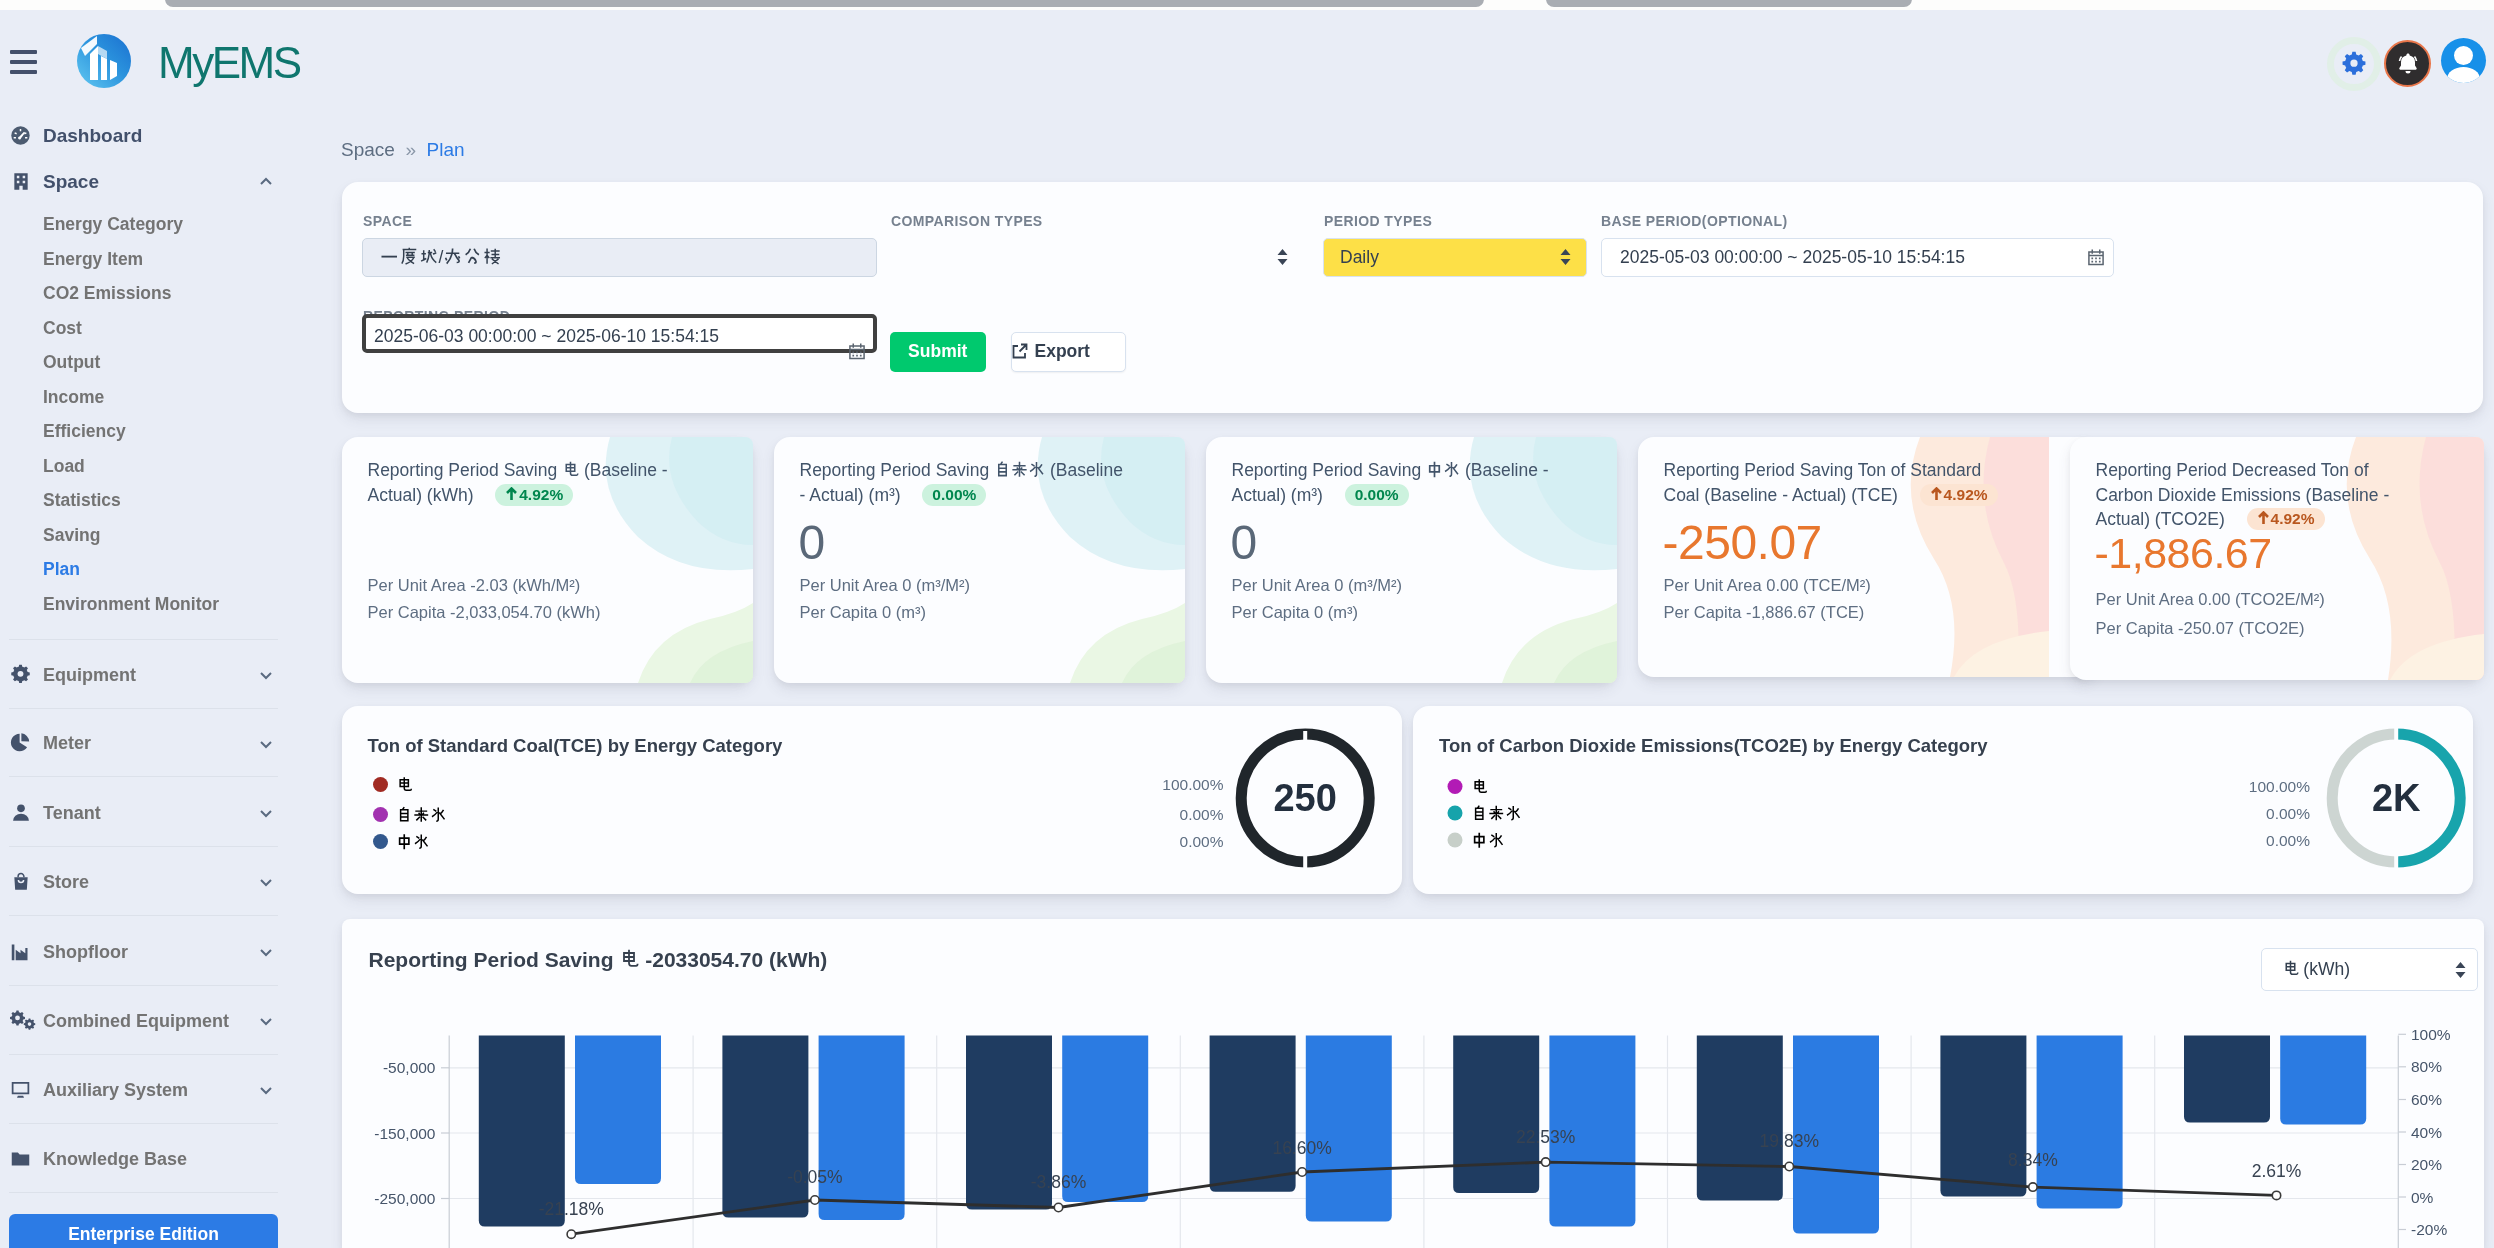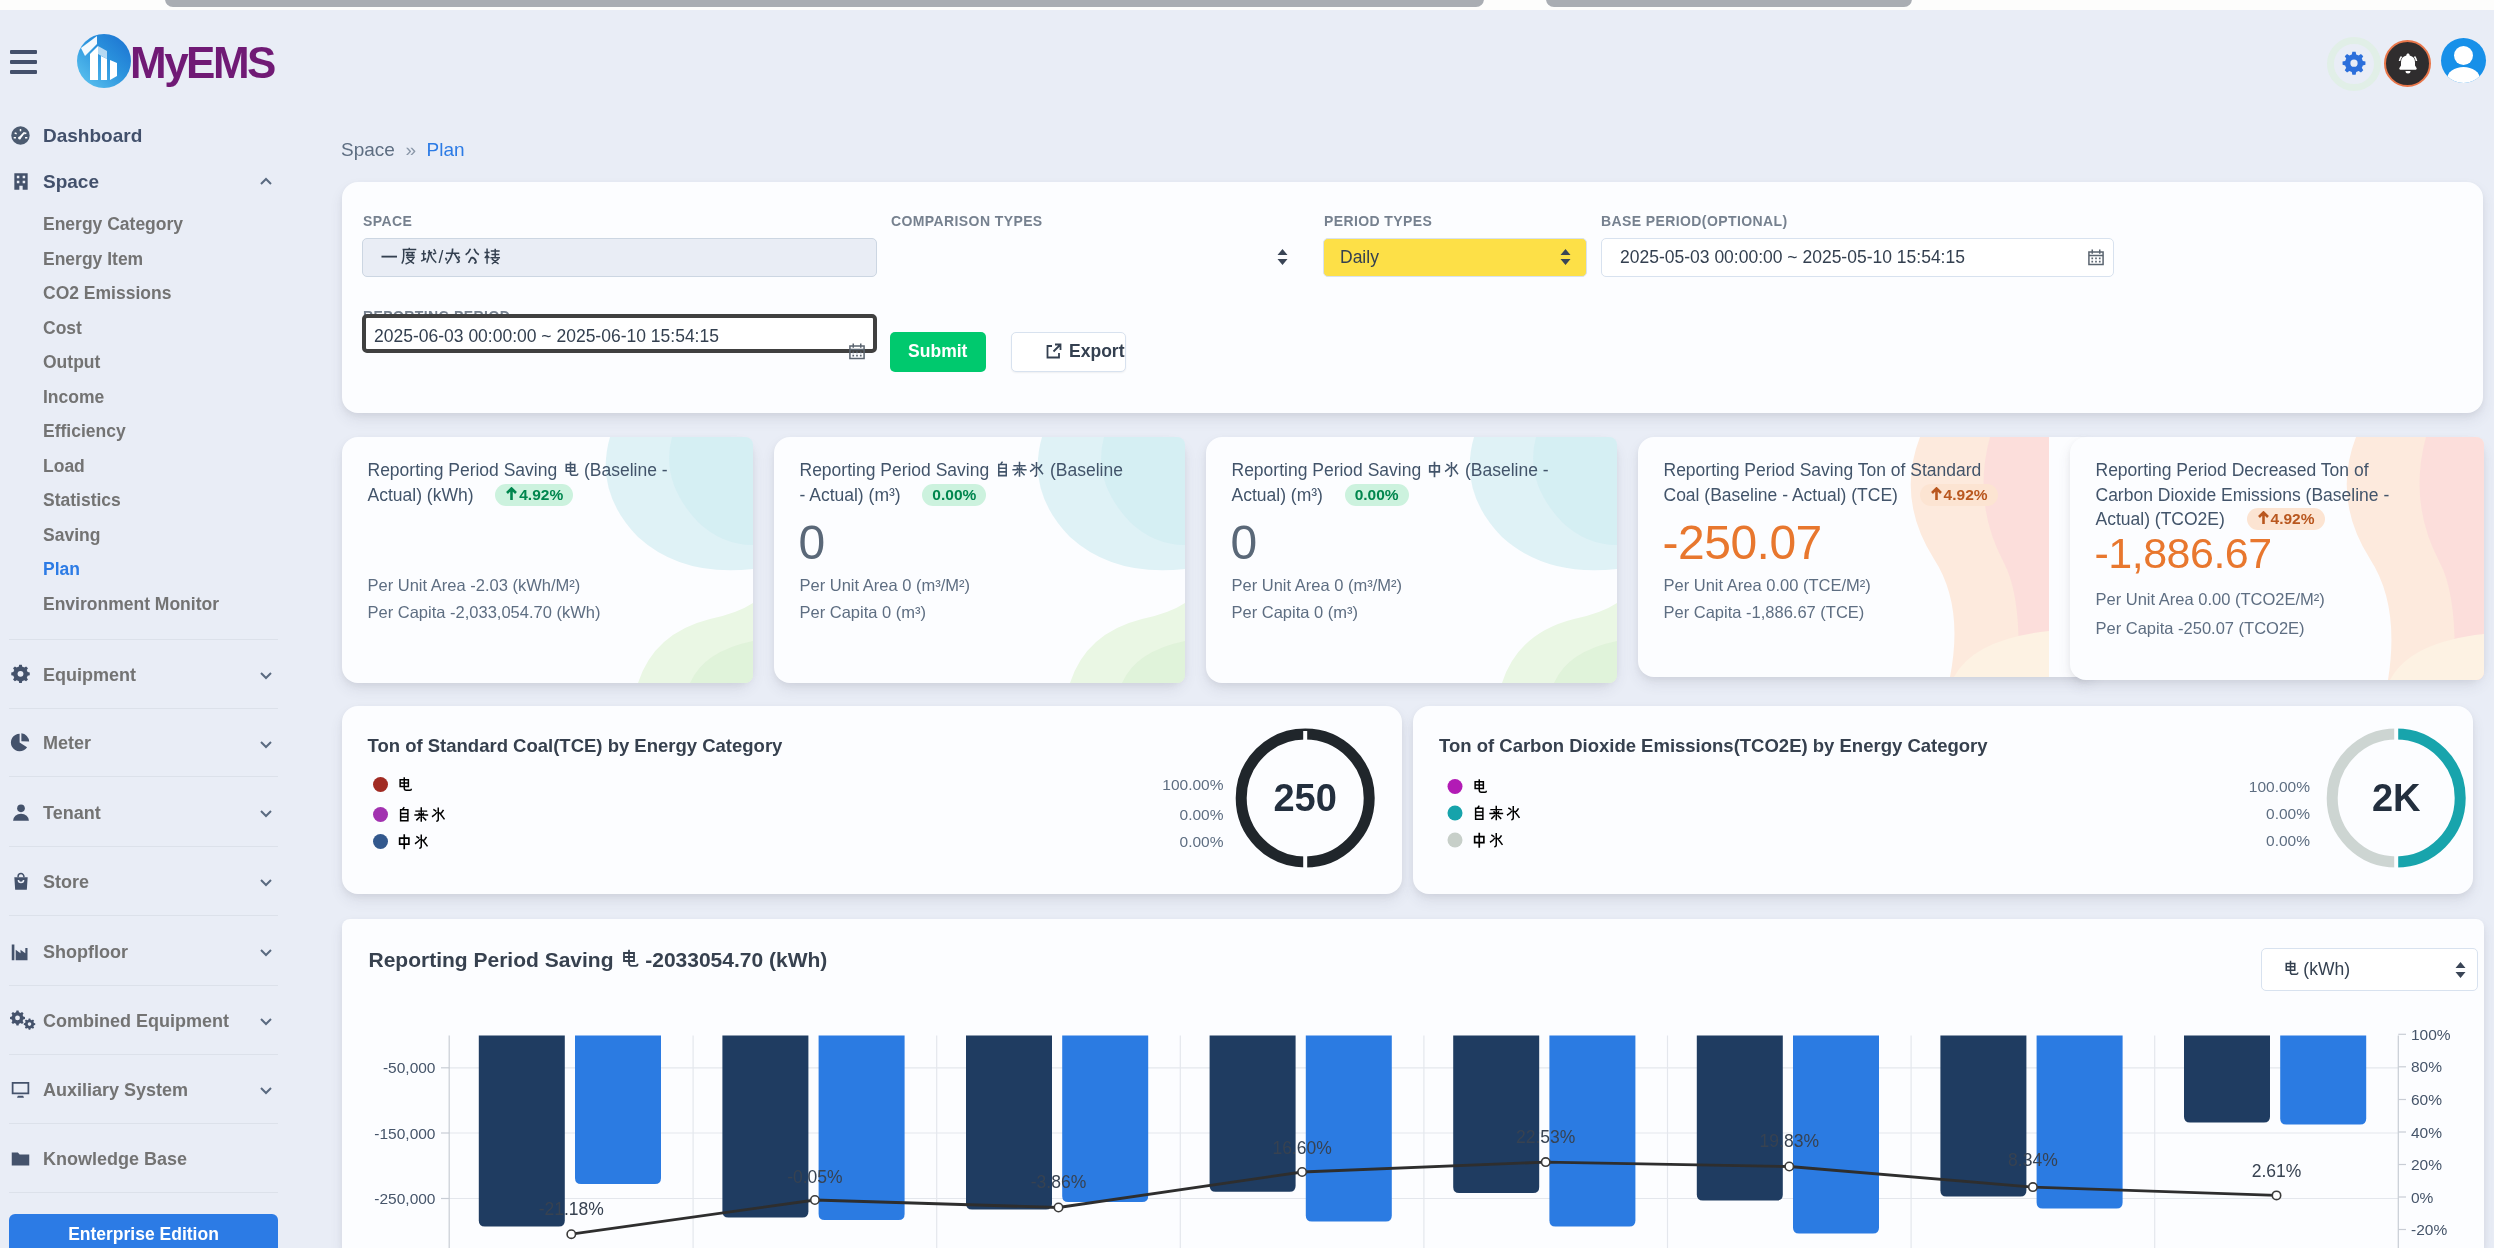--- a/index.html
+++ b/index.html
@@ -68,21 +68,21 @@
           <stop offset="0" stop-color="#62c9f2"></stop>
           <stop offset="0.55" stop-color="#2b93dd"></stop>
           <stop offset="1" stop-color="#1a6fd0"></stop>
         </linearGradient>
       </defs>
 <circle cx="27" cy="27" r="27" fill="url(#lg1)"></circle>
 <path d="M8 22 L20 10 L20 2 L4 14 Z" fill="#fff" opacity="0.95"></path>
 <path d="M13 46 V20 L21 12 V46 Z M24 46 V22 L30 25 V46 Z M33 46 V26 L40 29 V42 Z" fill="#fff"></path>
 <path d="M21 12 L30 17 V25 L21 20 Z" fill="#fff" opacity="0.65"></path>
 </svg>
-<div class="abs" style="left:130px;top:38px;font-size:44px;font-weight:bold;color:#701a75;letter-spacing:-2.5px">MyEMS</div>
+<div class="abs" style="left:158px;top:38px;font-size:44px;font-weight:normal;color:#0f766e;letter-spacing:-2.5px">MyEMS</div>
 
 <div class="abs" style="left:2327px;top:37px;width:54px;height:54px;border:7px solid #e1efe7;border-radius:50%"></div>
 <svg class="abs" style="left:2341px;top:51px;color:#2c6fdb" width="26" height="26" viewBox="0 0 100 100">
       <use href="#gCog"></use>
     </svg>
 <div class="abs" style="left:2384px;top:40px;width:47px;height:47px;background:#2f2d2e;border:2.5px solid #e8764a;border-radius:50%"></div>
 <svg class="abs" style="left:2396px;top:51px" width="24" height="24" viewBox="0 0 24 24">
       <path fill="#fff" d="M12 2.5c.7 0 1.3.4 1.5 1.1l.2.9a7 7 0 0 1 5.3 6.8v3.2l1.6 2.6c.4.7-.1 1.6-.9 1.6H4.3c-.8 0-1.3-.9-.9-1.6L5 14.5v-3.2a7 7 0 0 1 5.3-6.8l.2-.9c.2-.7.8-1.1 1.5-1.1zM9.5 20h5a2.5 2.5 0 0 1-5 0z"></path>
       <path fill="none" stroke="#fff" stroke-width="1.6" d="M5.5 5.5a9 9 0 0 0-2 4.5 M18.5 5.5a9 9 0 0 1 2 4.5"></path>
     </svg>
@@ -230,21 +230,21 @@
       <path fill="none" stroke="#5a646f" stroke-width="1.8" d="M3.5 5.5h17v15h-17z M3.5 9.5h17 M7.5 2.5v5 M16.5 2.5v5"></path>
       <path fill="#5a646f" d="M6.5 12h2v2h-2zm4.5 0h2v2h-2zm4.5 0h2v2h-2zm-9 4h2v2h-2zm4.5 0h2v2h-2zm4.5 0h2v2h-2z"></path>
     </svg>
 <div class="flabel" style="left:363px;top:308px">REPORTING PERIOD</div>
 <div class="finput" style="left:362px;top:314px;width:514.5px;background:#fff;border:4px solid #404040;line-height:37px;padding-left:8px">2025-06-03 00:00:00 ~ 2025-06-10 15:54:15</div>
 <svg class="abs" style="left:847px;top:341px" width="20" height="21" viewBox="0 0 24 24">
       <path fill="none" stroke="#5a646f" stroke-width="1.8" d="M3.5 5.5h17v15h-17z M3.5 9.5h17 M7.5 2.5v5 M16.5 2.5v5"></path>
       <path fill="#5a646f" d="M6.5 12h2v2h-2zm4.5 0h2v2h-2zm4.5 0h2v2h-2zm-9 4h2v2h-2zm4.5 0h2v2h-2zm4.5 0h2v2h-2z"></path>
     </svg>
 <div class="abs" style="left:890px;top:332px;width:95.5px;height:39.5px;background:#00c96e;border-radius:5px;color:#fff;font-size:17.5px;font-weight:bold;text-align:center;line-height:39px">Submit</div>
-<div class="abs" style="left:1010.5px;top:332px;width:115px;height:39.5px;background:#fff;border:1px solid #d8e2ef;border-radius:5px;box-shadow:0 1px 2px rgba(0,0,0,.06);color:#344050;font-size:17.5px;font-weight:bold;line-height:37px;text-align:right"><svg style="vertical-align:-2px;margin-right:7px" width="16" height="16" viewBox="0 0 16 16">
+<div class="abs" style="left:1010.5px;top:332px;width:115px;height:39.5px;background:#fff;border:1px solid #d8e2ef;border-radius:5px;box-shadow:0 1px 2px rgba(0,0,0,.06);color:#344050;font-size:17.5px;font-weight:bold;line-height:37px;text-align:left"><svg style="vertical-align:-2px;margin-right:7px" width="16" height="16" viewBox="0 0 16 16">
         <path fill="none" stroke="#344050" stroke-width="1.8" d="M6 3H1.5v11.5H13V10 M9 1.5h5.5V7 M14.5 1.5 L7.5 8.5"></path>
       </svg>Export</div>
 <style>
 .stitle{position:absolute;left:26px;top:21px;font-size:17.5px;line-height:24.5px;color:#42546a;width:360px}
 .stitle .bdg{display:inline-block;height:22px;line-height:22px;border-radius:11px;padding:0 10px;font-size:15.5px;font-weight:bold;vertical-align:1px;margin-left:12px}
 .bgreen{background:#ccf2de;color:#00864e}
 .borange{background:#fce4d2;color:#b9571f}
 .snum{position:absolute;left:25px;top:78px;font-size:48px;letter-spacing:-0.5px;color:#5a6878}
 .sline{position:absolute;left:26px;font-size:16.5px;color:#5e6e82}
 .dec{position:absolute;right:0;top:0;width:100%;height:100%;border-radius:8px;overflow:hidden}

